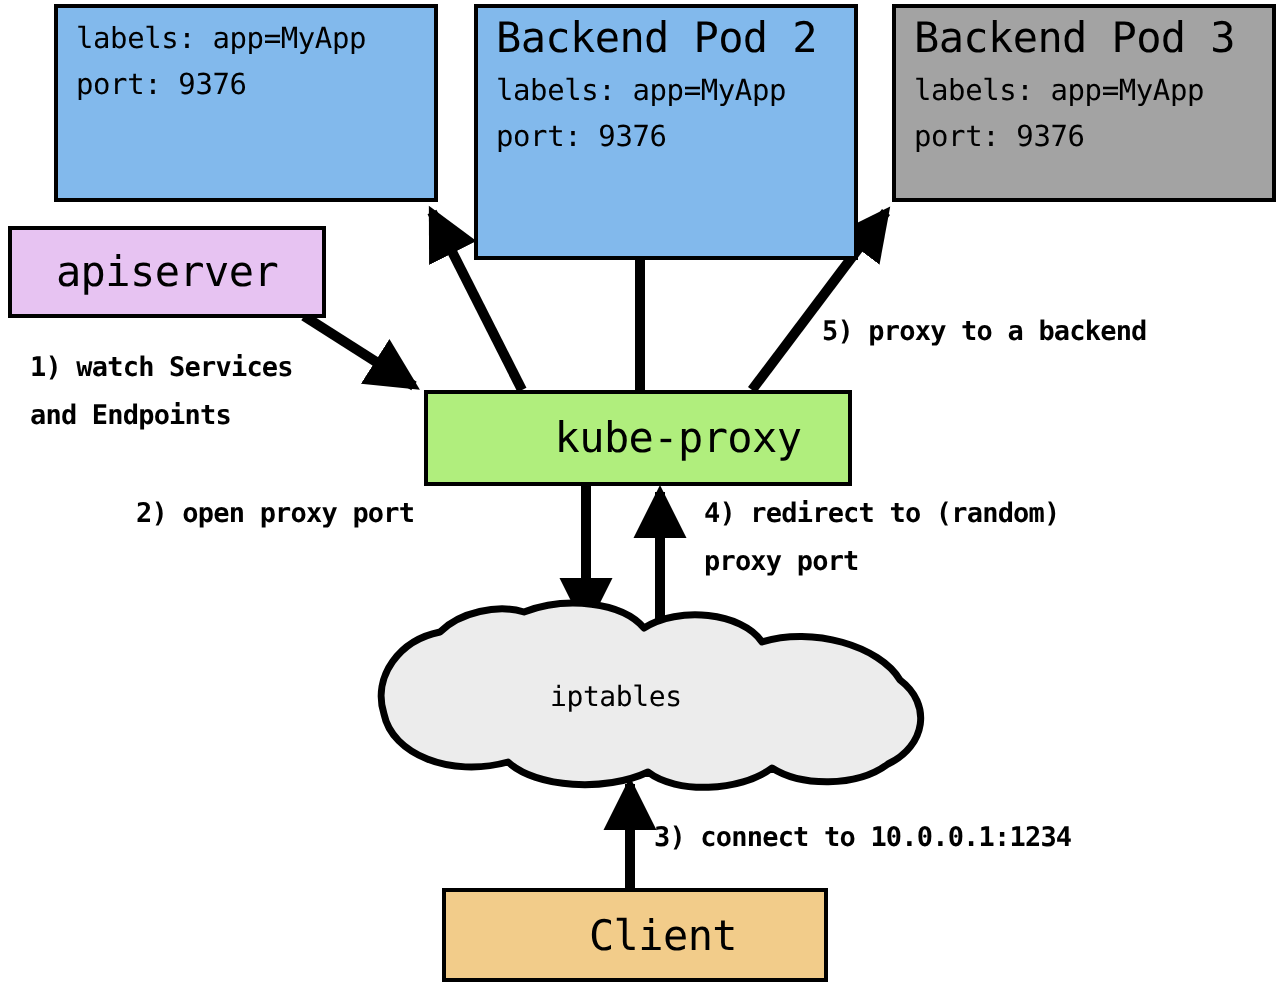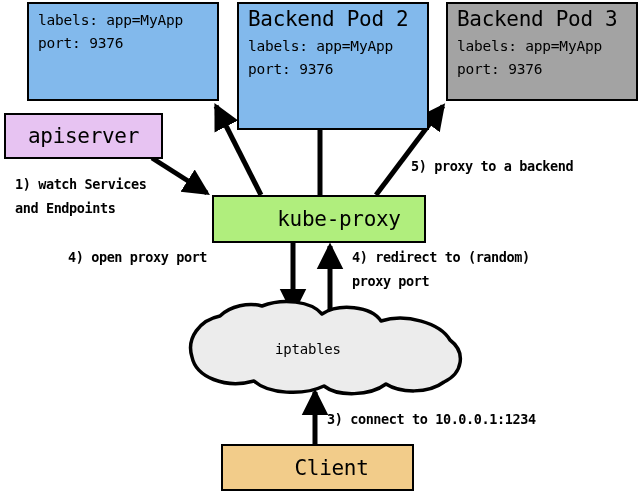--- a/index.html
+++ b/index.html
@@ -156,21 +156,21 @@
 
   <div class="cloud-label" style="left:275px; top:341px;">iptables</div>
 
   <div class="node-box center-box" style="left:221px; top:444px; width:193px; height:47px; background:#f2cc8a;padding-left:28px;">
     <div class="node-label">Client</div>
   </div>
 
   <div class="annotation" style="left:15px; top:175px;">1) watch Services</div>
   <div class="annotation" style="left:15px; top:199px;">and Endpoints</div>
 
-  <div class="annotation" style="left:68px; top:248px;">4) open proxy port</div>
+  <div class="annotation" style="left:68px; top:248px;">2) open proxy port</div>
 
   <div class="annotation" style="left:327px; top:410px;">3) connect to 10.0.0.1:1234</div>
 
   <div class="annotation" style="left:352px; top:248px;">4) redirect to (random)</div>
   <div class="annotation" style="left:352px; top:272px;">proxy port</div>
 
   <div class="annotation" style="left:411px; top:146px;margin-top:11px;">5) proxy to a backend</div>
 
 </div>
 

